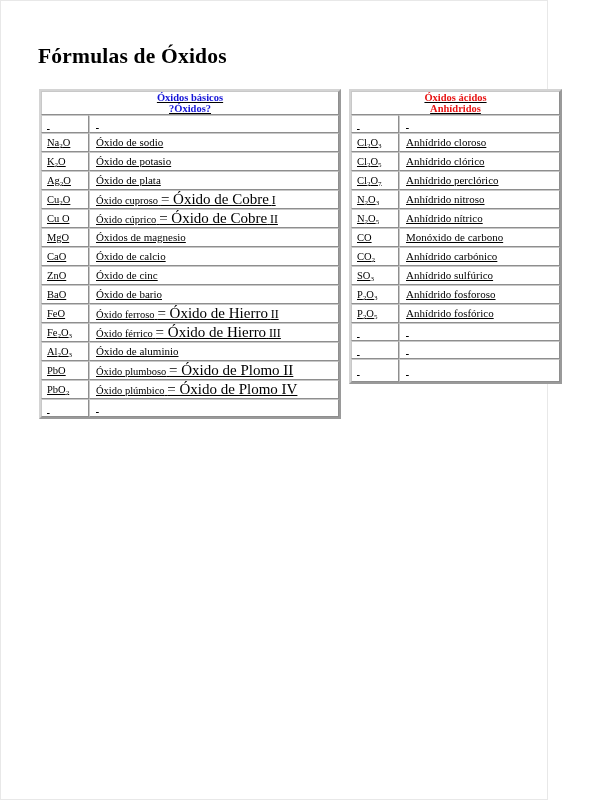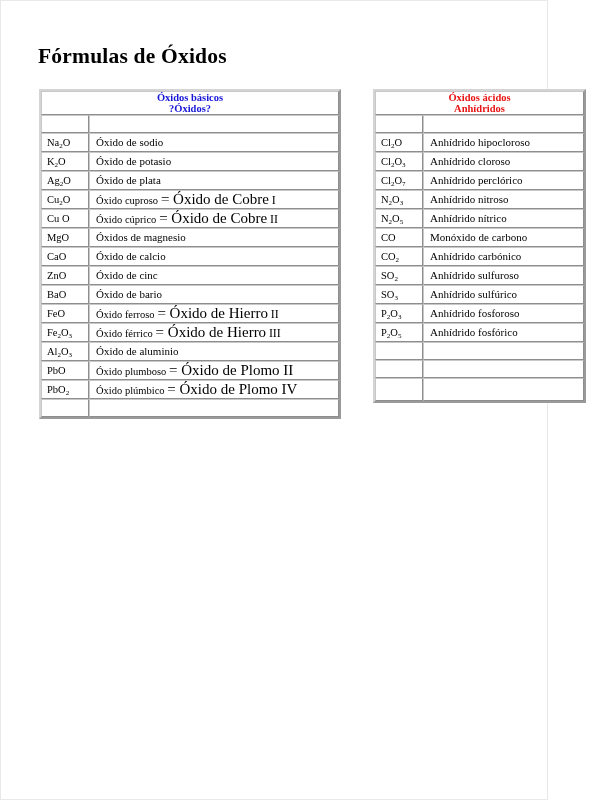--- a/index.html
+++ b/index.html
@@ -44,20 +44,21 @@
     top: 88px;
     width: 524px;
   }
   table.ox {
     border-collapse: separate;
     border-spacing: 0;
     background: #e5e5e5;
     border: 2px solid;
     border-color: #d4d4d4 #9a9a9a #9a9a9a #d4d4d4;
     table-layout: fixed;
+    text-decoration: underline;
   }
   table.ox td {
     border: 1px solid;
     border-color: #c8c8c8 #8e8e8e #8e8e8e #c8c8c8;
     padding: 0px 3px;
     vertical-align: middle;
     background: #ffffff;
     font-size: 10.5px;
     line-height: 1.05;
     overflow: hidden;
@@ -86,21 +87,20 @@
     position: absolute;
     left: 0px;
     top: 0px;
     width: 302px;
   }
   .tbl-right {
     position: absolute;
     left: 310px;
     top: 0px;
     width: 213px;
-    margin-left: 24px;
   }
 
   
   .tbl-left col.c1  { width: 48px; }
   .tbl-left col.c2  { width: 250px; }
   .tbl-right col.c1 { width: 48px; }
   .tbl-right col.c2 { width: 161px; }
 
   .row-std td { height: 17px; }
   .row-blank td { height: 16px; }
@@ -228,52 +228,48 @@
           <td class="hdr acid" colspan="2">
             <span>Óxidos ácidos</span><br>
             <span>Anhídridos</span>
           </td>
         </tr>
       <tr class="row-blank">
             <td class="formula">&nbsp;</td>
             <td class="name">&nbsp;</td>
           </tr>
           <tr class="row-std">
-            <td class="formula">Cl<sub>2</sub>O</td>
-            <td class="name">Anhídrido hipocloroso</td>
-          </tr>
-          <tr class="row-std">
             <td class="formula">Cl<sub>2</sub>O<sub>3</sub></td>
             <td class="name">Anhídrido cloroso</td>
           </tr>
           <tr class="row-std">
+            <td class="formula">Cl<sub>2</sub>O<sub>5</sub></td>
+            <td class="name">Anhídrido clórico</td>
+          </tr>
+          <tr class="row-std">
             <td class="formula">Cl<sub>2</sub>O<sub>7</sub></td>
             <td class="name">Anhídrido perclórico</td>
           </tr>
           <tr class="row-std">
             <td class="formula">N<sub>2</sub>O<sub>3</sub></td>
             <td class="name">Anhídrido nitroso</td>
           </tr>
           <tr class="row-std">
             <td class="formula">N<sub>2</sub>O<sub>5</sub></td>
             <td class="name">Anhídrido nítrico</td>
           </tr>
           <tr class="row-std">
             <td class="formula">CO</td>
             <td class="name">Monóxido de carbono</td>
           </tr>
           <tr class="row-std">
             <td class="formula">CO<sub>2</sub></td>
             <td class="name">Anhídrido carbónico</td>
           </tr>
           <tr class="row-std">
-            <td class="formula">SO<sub>2</sub></td>
-            <td class="name">Anhídrido sulfuroso</td>
-          </tr>
-          <tr class="row-std">
             <td class="formula">SO<sub>3</sub></td>
             <td class="name">Anhídrido sulfúrico</td>
           </tr>
           <tr class="row-std">
             <td class="formula">P<sub>2</sub>O<sub>3</sub></td>
             <td class="name">Anhídrido fosforoso</td>
           </tr>
           <tr class="row-std">
             <td class="formula">P<sub>2</sub>O<sub>5</sub></td>
             <td class="name">Anhídrido fosfórico</td>

